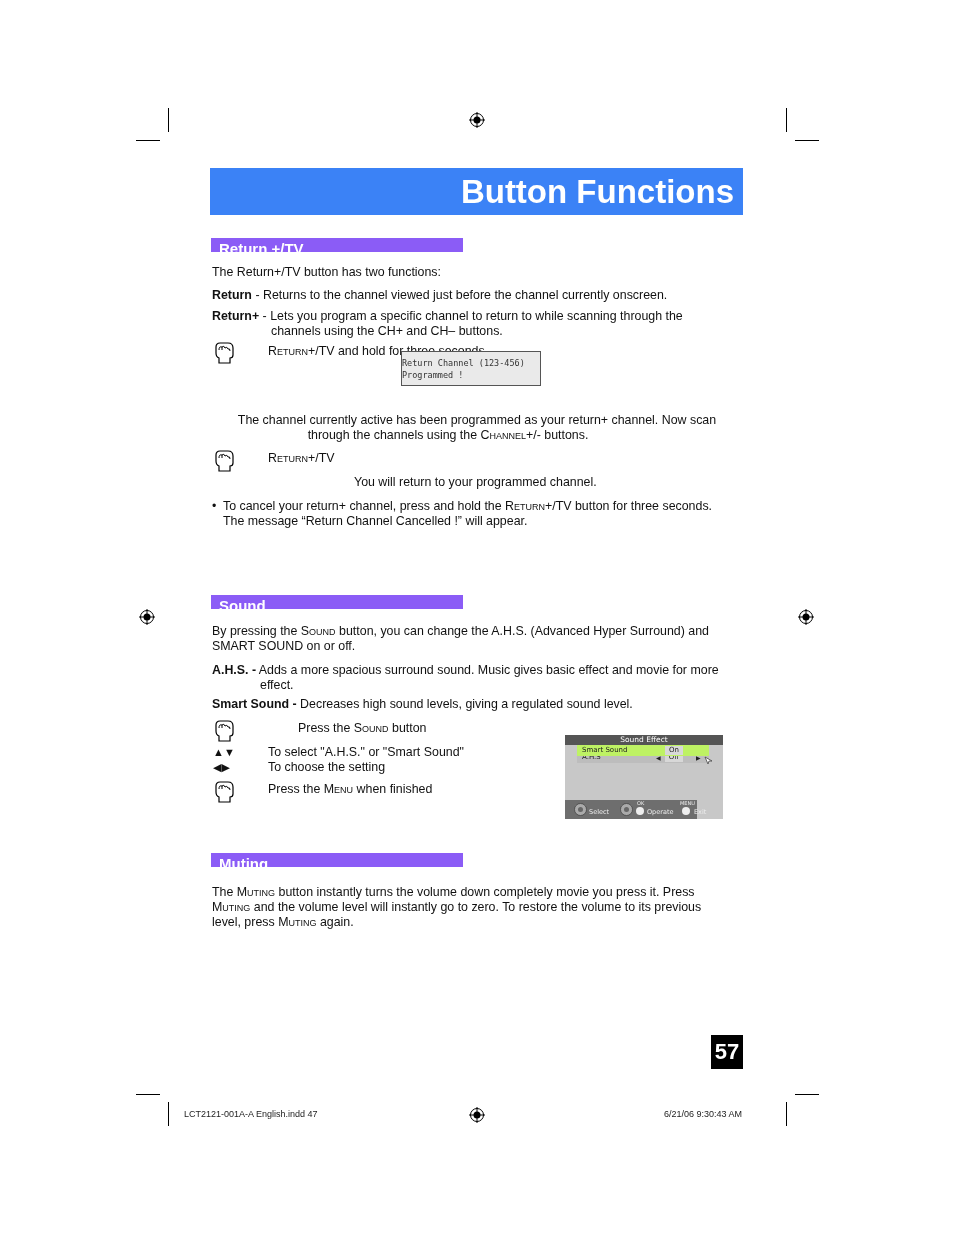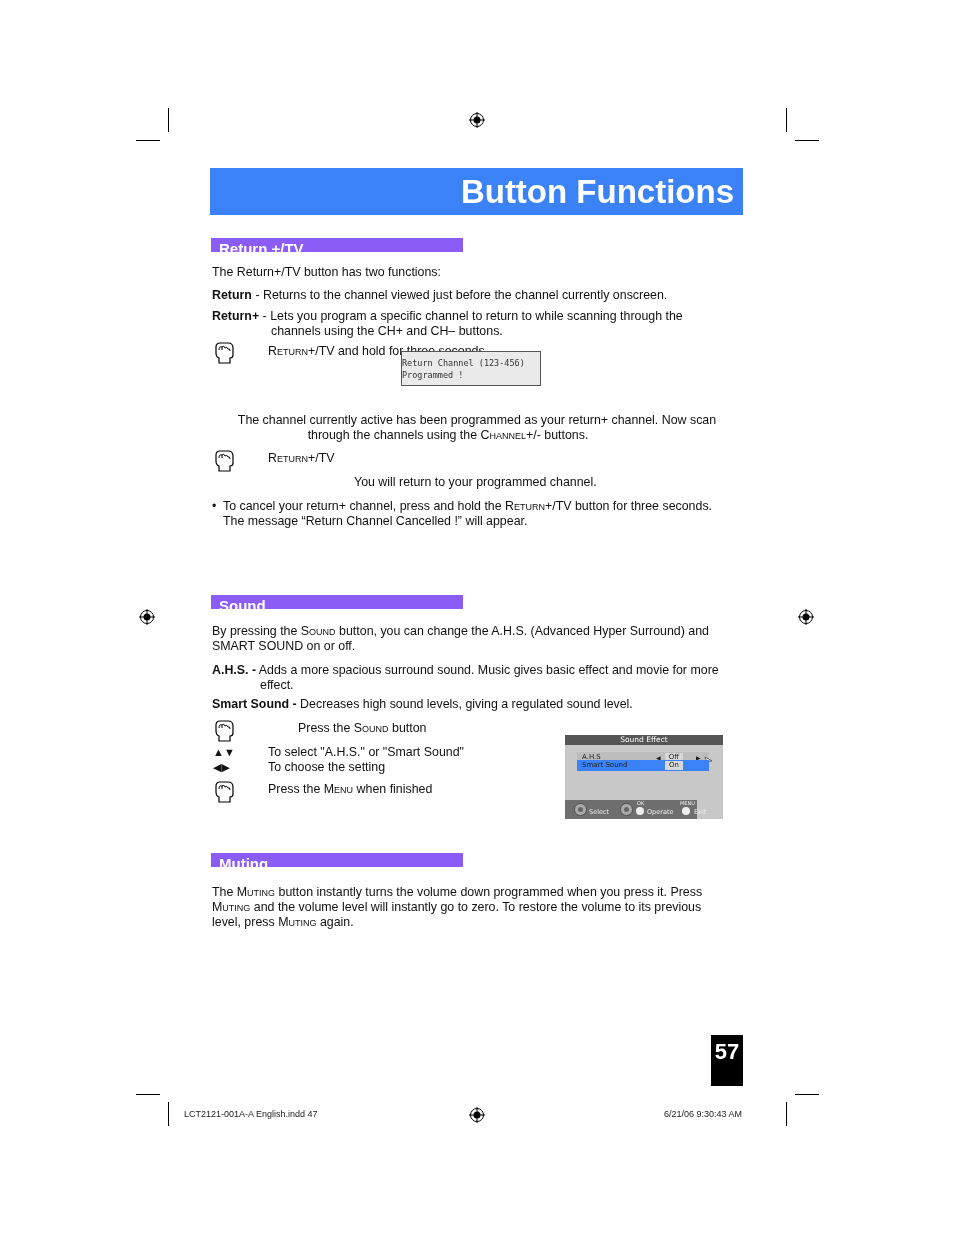--- a/index.html
+++ b/index.html
@@ -11,21 +11,21 @@
   .sec-bar{position:absolute;left:211px;width:252px;height:14px;background:#8b5cf6;color:#fff;font-weight:bold;font-size:15px;line-height:22px;padding-left:8px;box-sizing:border-box;}
   .t{position:absolute;font-size:12.4px;line-height:15px;white-space:nowrap;}
   .sc{font-variant:small-caps;}
   .hand{position:absolute;width:22px;height:24px;}
   .osd1{left:401px;top:351px;width:140px;height:35px;background:#eaeaea;border:1px solid #555;box-sizing:border-box;font-family:"DejaVu Sans Mono",monospace;font-size:8.5px;color:#333;text-align:left;line-height:12px;padding-top:5px;}
   .osd2{left:565px;top:735px;width:158px;height:84px;background:#c8c8c8;font-family:"DejaVu Sans",sans-serif;font-size:7px;color:#222;}
   .osd2 .hdr{height:10px;background:#555;color:#fff;text-align:center;line-height:10px;font-size:7.5px;}
   .osd2 .row{position:absolute;left:12px;width:132px;height:11px;line-height:11px;padding-left:5px;box-sizing:border-box;}
   .osd2 .val{position:absolute;left:88px;top:1px;width:18px;height:9px;background:#d8d8d8;text-align:center;line-height:9px;}
   .osd2 .foot{position:absolute;left:0;bottom:0;width:132px;height:19px;background:#6e6e6e;color:#eee;font-size:6.5px;}
-  .page-num{left:711px;top:1035px;width:32px;height:51px;background:#000;color:#fff;font-weight:bold;font-size:22px;text-align:center;line-height:34px;}
+  .page-num{left:711px;top:1035px;width:32px;height:34px;background:#000;color:#fff;font-weight:bold;font-size:22px;text-align:center;line-height:34px;}
   .foot-t{position:absolute;font-size:9px;color:#222;white-space:nowrap;}
 </style>
 </head>
 <body>
 
 <div class="crop" style="left:168px;top:108px;width:1px;height:24px;"></div>
 <div class="crop" style="left:136px;top:140px;width:24px;height:1px;"></div>
 <div class="crop" style="left:786px;top:108px;width:1px;height:24px;"></div>
 <div class="crop" style="left:795px;top:140px;width:24px;height:1px;"></div>
 <div class="crop" style="left:136px;top:1094px;width:24px;height:1px;"></div>
@@ -125,21 +125,21 @@
   <div class="hdr">Sound Effect</div>
   <div class="row" style="top:17px;background:#bdbdbd;">
     <span>A.H.S</span>
     <span class="abs" style="left:79px;top:0;font-size:6px;">◀</span>
     <span class="val">Off</span>
     <span class="abs" style="left:119px;top:0;font-size:6px;">▶</span>
     <svg class="abs" style="left:127px;top:4px;width:9px;height:9px;" viewBox="0 0 9 9">
         <path d="M1 1 L8 5 L5 5 L4 8 Z" fill="#fff" stroke="#333" stroke-width="0.7"></path>
       </svg>
   </div>
-  <div class="row" style="top:25px;background:#3b82f6;">
+  <div class="row" style="top:10px;background:#bef264;">
     <span>Smart Sound</span>
     <span class="val">On</span>
   </div>
   <div class="foot">
     <svg class="abs" style="left:9px;top:3px;width:13px;height:13px;" viewBox="0 0 13 13">
         <circle cx="6.5" cy="6.5" r="6" fill="#aaa" stroke="#333" stroke-width="0.6"></circle>
         <circle cx="6.5" cy="6.5" r="2.5" fill="#666"></circle>
       </svg>
     <span class="abs" style="left:24px;top:8px;">Select</span>
     <svg class="abs" style="left:55px;top:3px;width:13px;height:13px;" viewBox="0 0 13 13">
@@ -150,20 +150,20 @@
     <span class="abs" style="left:71px;top:7px;width:8px;height:8px;border-radius:50%;background:#eee;"></span>
     <span class="abs" style="left:82px;top:8px;">Operate</span>
     <span class="abs" style="left:115px;top:0px;font-size:5px;">MENU</span>
     <span class="abs" style="left:117px;top:7px;width:8px;height:8px;border-radius:50%;background:#eee;"></span>
     <span class="abs" style="left:129px;top:8px;">Exit</span>
   </div>
 </div>
 
 <div class="sec-bar" style="top:853px;">Muting</div>
 
-<div class="t" style="left:212px;top:885px;"><span>The </span><span class="sc">Muting</span><span> button instantly turns the volume down programmed when you press it.  Press</span></div>
+<div class="t" style="left:212px;top:885px;"><span>The </span><span class="sc">Muting</span><span> button instantly turns the volume down completely movie you press it.  Press</span></div>
 <div class="t" style="left:212px;top:900px;"><span class="sc">Muting</span><span> and the volume level will instantly go to zero. To restore the volume to its previous</span></div>
 <div class="t" style="left:212px;top:915px;"><span>level, press </span><span class="sc">Muting</span><span> again.</span></div>
 
 <div class="abs page-num">57</div>
 
 <div class="foot-t" style="left:184px;top:1109px;">LCT2121-001A-A English.indd   47</div>
 <div class="foot-t" style="left:664px;top:1109px;">6/21/06   9:30:43 AM</div>
 
 </body></html>

